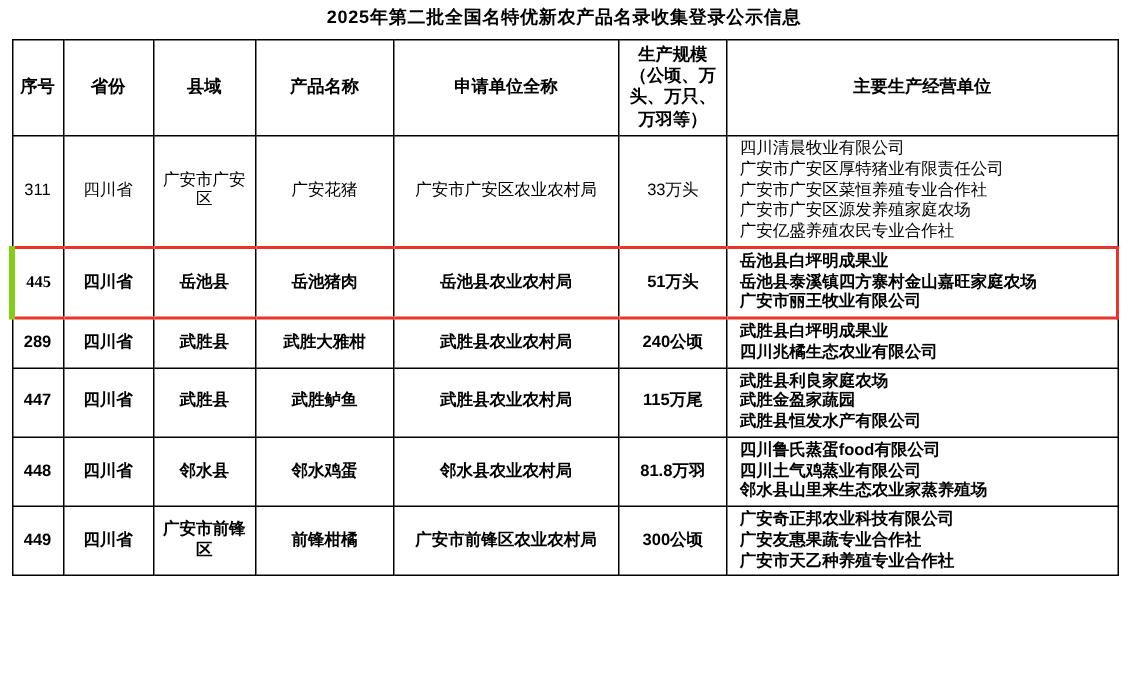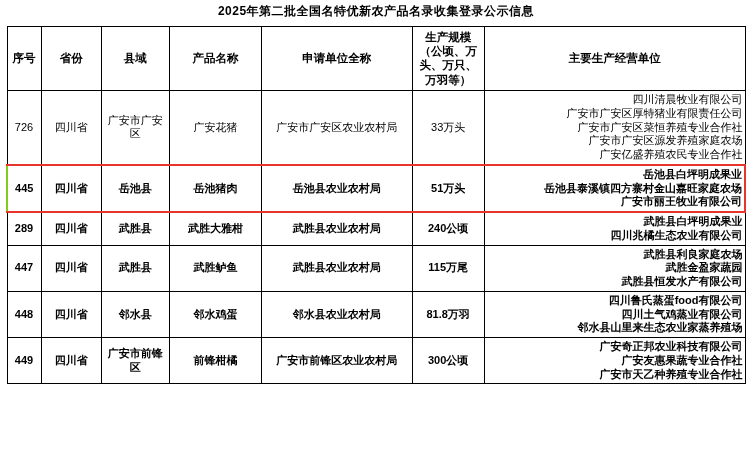--- a/index.html
+++ b/index.html
@@ -51,35 +51,36 @@
   }
   .col-idx { width: 34px; }
   .col-prov { width: 60px; }
   .col-county { width: 68px; }
   .col-prod { width: 92px; }
   .col-unit { width: 150px; }
   .col-scale { width: 72px; }
   .col-main { width: 260px; }
   .main-list {
     display: block;
-    text-align: right;
+    text-align: left;
     padding-left: 6px;
   }
   .main-list span {
     display: block;
     white-space: nowrap;
     overflow: hidden;
     text-overflow: clip;
   }
   tr.highlight td {
     border-top: 2px solid #e8342a;
     border-bottom: 2px solid #e8342a;
   }
   tr.highlight td:first-child {
-    border-left: 2px solid #84cc16;
+    border-left: 4px solid #84cc16;
+    font-family: Liberation Serif, serif;
   }
   tr.highlight td:last-child {
     border-right: 2px solid #e8342a;
     margin-left: 15px;
   }
   .bold-cell { font-weight: bold; }
 </style>
 </head>
 <body>
 
@@ -104,21 +105,21 @@
         <th>县域</th>
         <th>产品名称</th>
         <th>申请单位全称</th>
         <th>生产规模（公顷、万头、万只、万羽等）</th>
         <th>主要生产经营单位</th>
       </tr>
     </thead>
     <tbody>
 
       <tr>
-        <td>726</td>
+        <td>311</td>
         <td>四川省</td>
         <td>广安市广安区</td>
         <td>广安花猪</td>
         <td>广安市广安区农业农村局</td>
         <td>33万头</td>
         <td>
             <span class="main-list">
               <span>四川清晨牧业有限公司</span>
               <span>广安市广安区厚特猪业有限责任公司</span>
               <span>广安市广安区菜恒养殖专业合作社</span>

